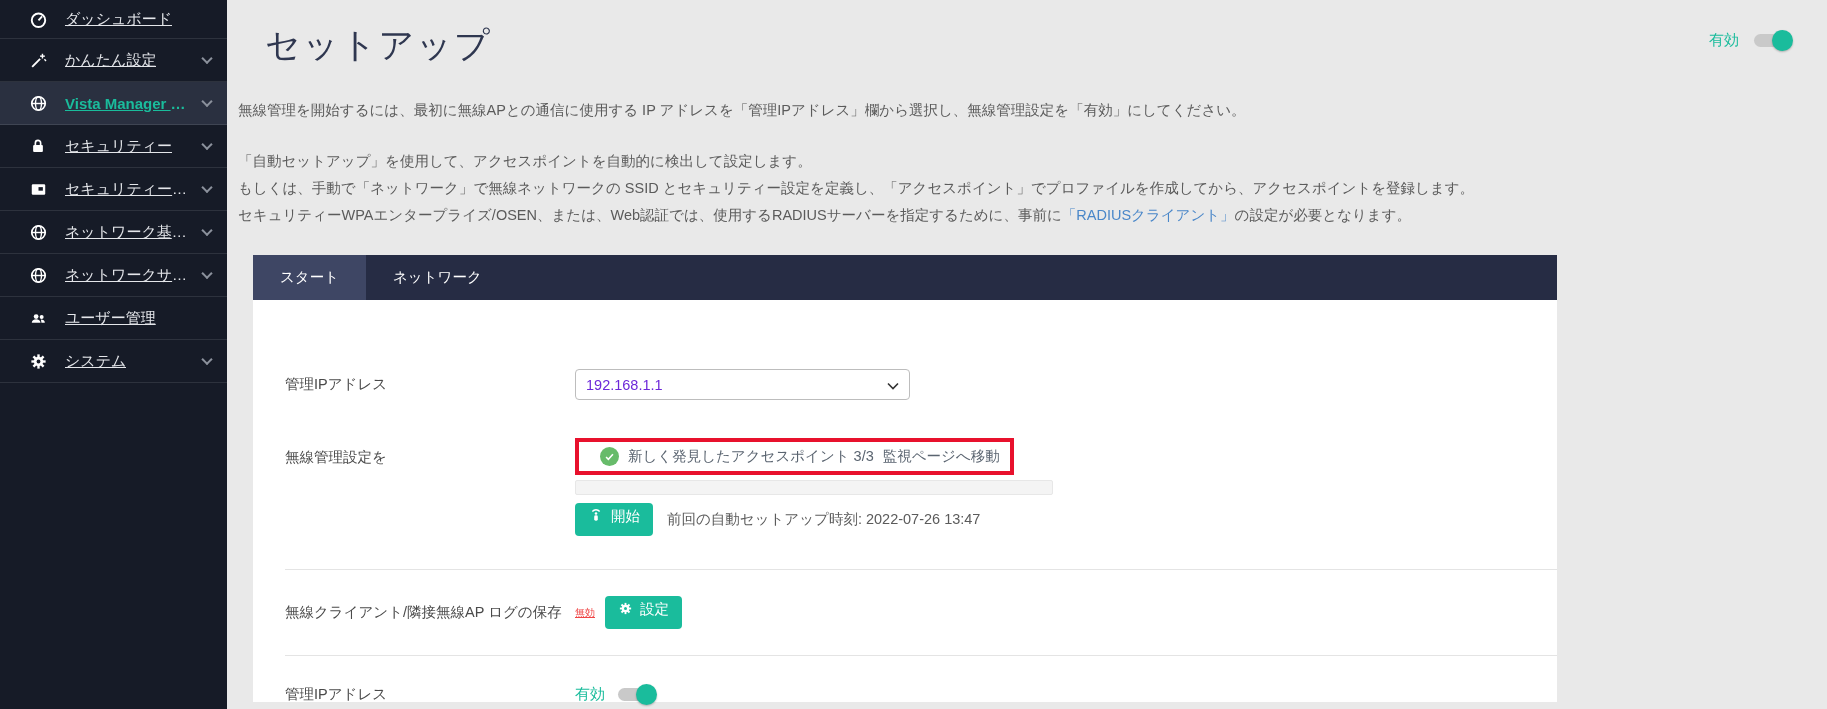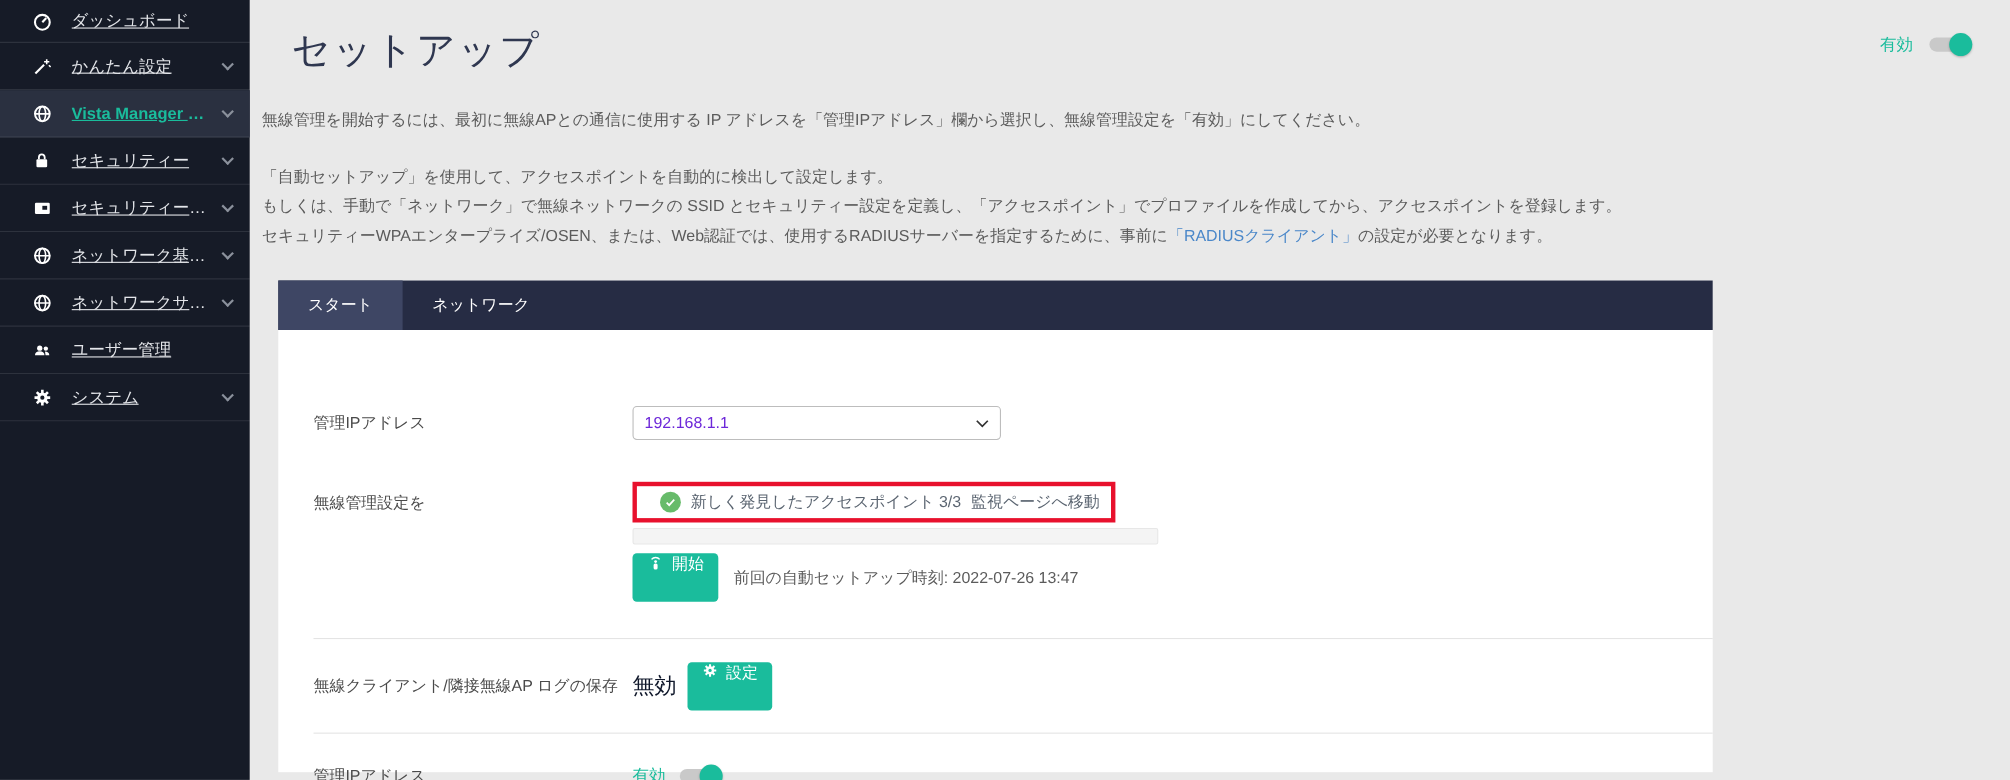--- a/index.html
+++ b/index.html
@@ -108,33 +108,33 @@
     display:flex; align-items:center; justify-content:center; flex:none;
   }
   .notice-text { font-size:14.5px; color:#5a6470; white-space:nowrap; }
   .track {
     width:478px; height:15px; margin-top:5px;
     background:#f4f4f4; border:1px solid #e7e7e7; border-radius:2px;
   }
   .start-row { margin-top:8px; display:flex; align-items:center; gap:14px; }
   .btn-teal {
     background:#1abc9c; border:none; color:#fff;
-    height:44px; padding:0 13px; border-radius:4px;
-    display:inline-flex; align-items:flex-start; gap:7px;
+    height:33px; padding:10px 13px; border-radius:4px;
+    display:inline-flex; align-items:flex-end; gap:7px;
     font-size:14.5px; cursor:pointer;
     font-family:"Liberation Sans","DejaVu Sans",sans-serif;
   }
   .last-run { font-size:14.5px; color:#5b5b5b; }
 
   .divider { border:none; border-top:1px solid #e4e4e4; margin:33px 0 0 0; }
   .divider2 { border:none; border-top:1px solid #e4e4e4; }
 
   .row-log { display:flex; align-items:center; height:85px; }
   .row-log .value, .row-ap .value { display:flex; align-items:center; gap:10px; }
-  .status-dark { font-size:20px; color:#0f172a; }
+  .status-dark { font-size:10px; color:#ef4444;text-decoration:underline; }
 
   .row-ap { display:flex; align-items:center; height:77px; }
   .row-ap .value { gap:13px; }
 </style>
 </head>
 <body>
 
 <nav class="sidebar">
 
   <div class="side-item">

